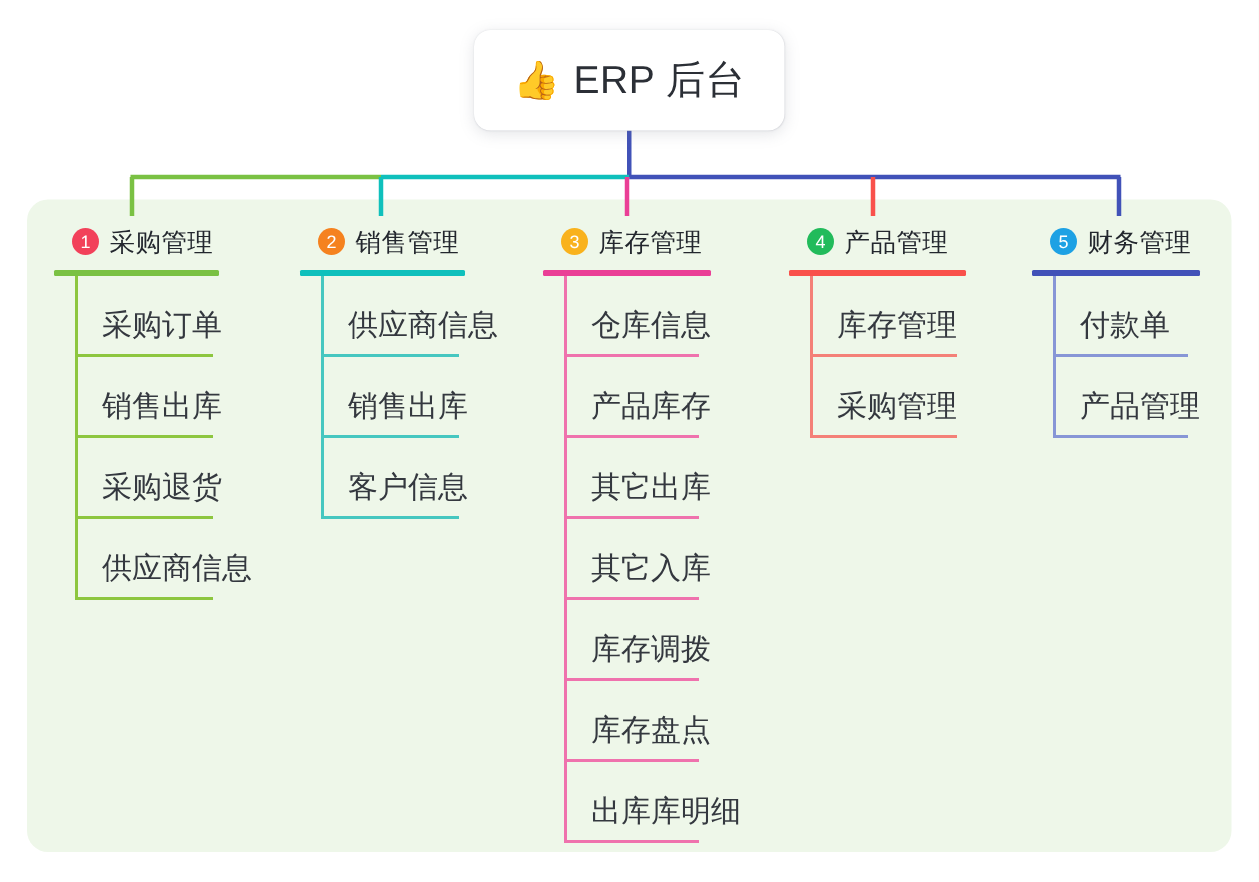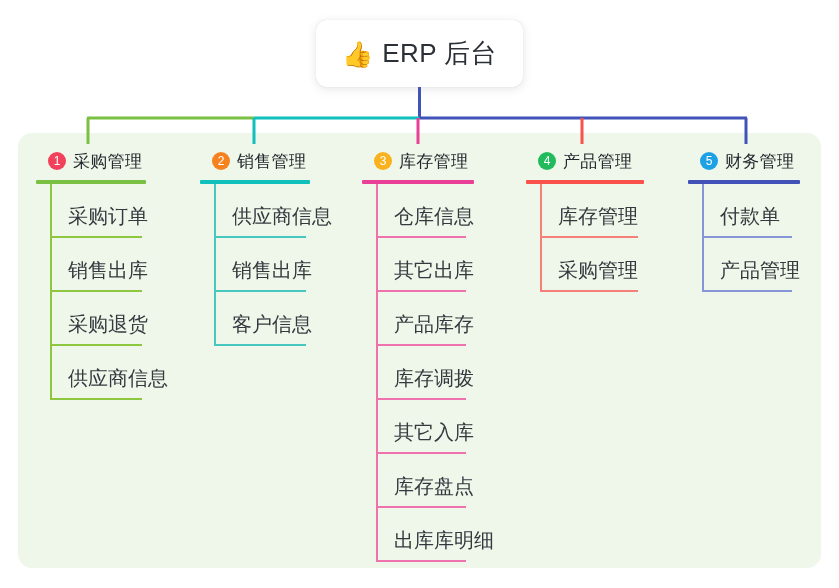--- a/index.html
+++ b/index.html
@@ -224,36 +224,36 @@
         </div>
         <div class="head-rule" style="background: rgb(234, 63, 150); width: 112px;"></div>
         <div class="items">
           <div class="item">
             <div class="item-spine" style="background: rgb(239, 114, 173);"></div>
             <div class="item-label">仓库信息</div>
             <div class="item-rule" style="background: rgb(239, 114, 173); width: 90px;"></div>
           </div>
           <div class="item">
             <div class="item-spine" style="background: rgb(239, 114, 173);"></div>
+            <div class="item-label">产品库存</div>
+            <div class="item-rule" style="background: rgb(239, 114, 173); width: 90px;"></div>
+          </div>
+          <div class="item">
+            <div class="item-spine" style="background: rgb(239, 114, 173);"></div>
             <div class="item-label">其它出库</div>
             <div class="item-rule" style="background: rgb(239, 114, 173); width: 90px;"></div>
           </div>
           <div class="item">
             <div class="item-spine" style="background: rgb(239, 114, 173);"></div>
-            <div class="item-label">产品库存</div>
+            <div class="item-label">其它入库</div>
             <div class="item-rule" style="background: rgb(239, 114, 173); width: 90px;"></div>
           </div>
           <div class="item">
             <div class="item-spine" style="background: rgb(239, 114, 173);"></div>
             <div class="item-label">库存调拨</div>
-            <div class="item-rule" style="background: rgb(239, 114, 173); width: 90px;"></div>
-          </div>
-          <div class="item">
-            <div class="item-spine" style="background: rgb(239, 114, 173);"></div>
-            <div class="item-label">其它入库</div>
             <div class="item-rule" style="background: rgb(239, 114, 173); width: 90px;"></div>
           </div>
           <div class="item">
             <div class="item-spine" style="background: rgb(239, 114, 173);"></div>
             <div class="item-label">库存盘点</div>
             <div class="item-rule" style="background: rgb(239, 114, 173); width: 90px;"></div>
           </div>
           <div class="item">
             <div class="item-spine" style="background: rgb(239, 114, 173);"></div>
             <div class="item-label">出库库明细</div>

